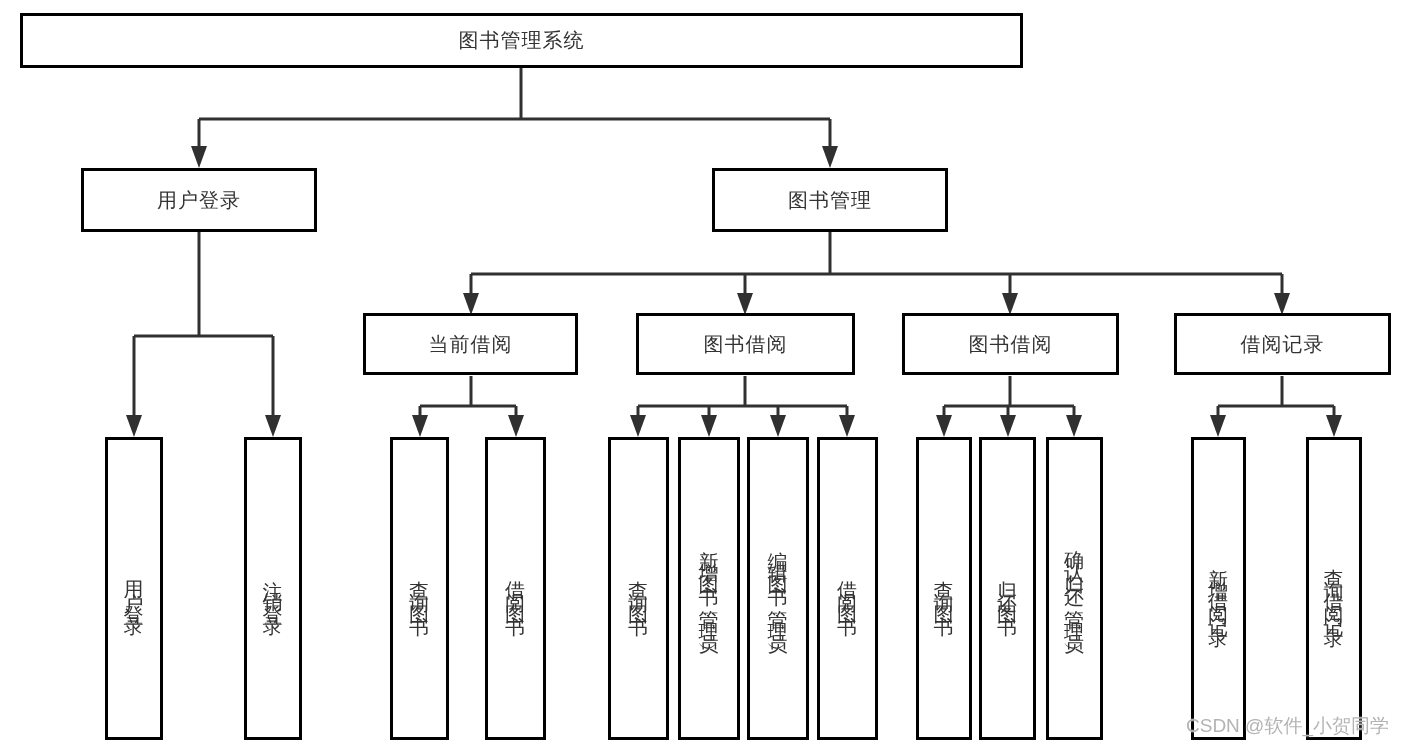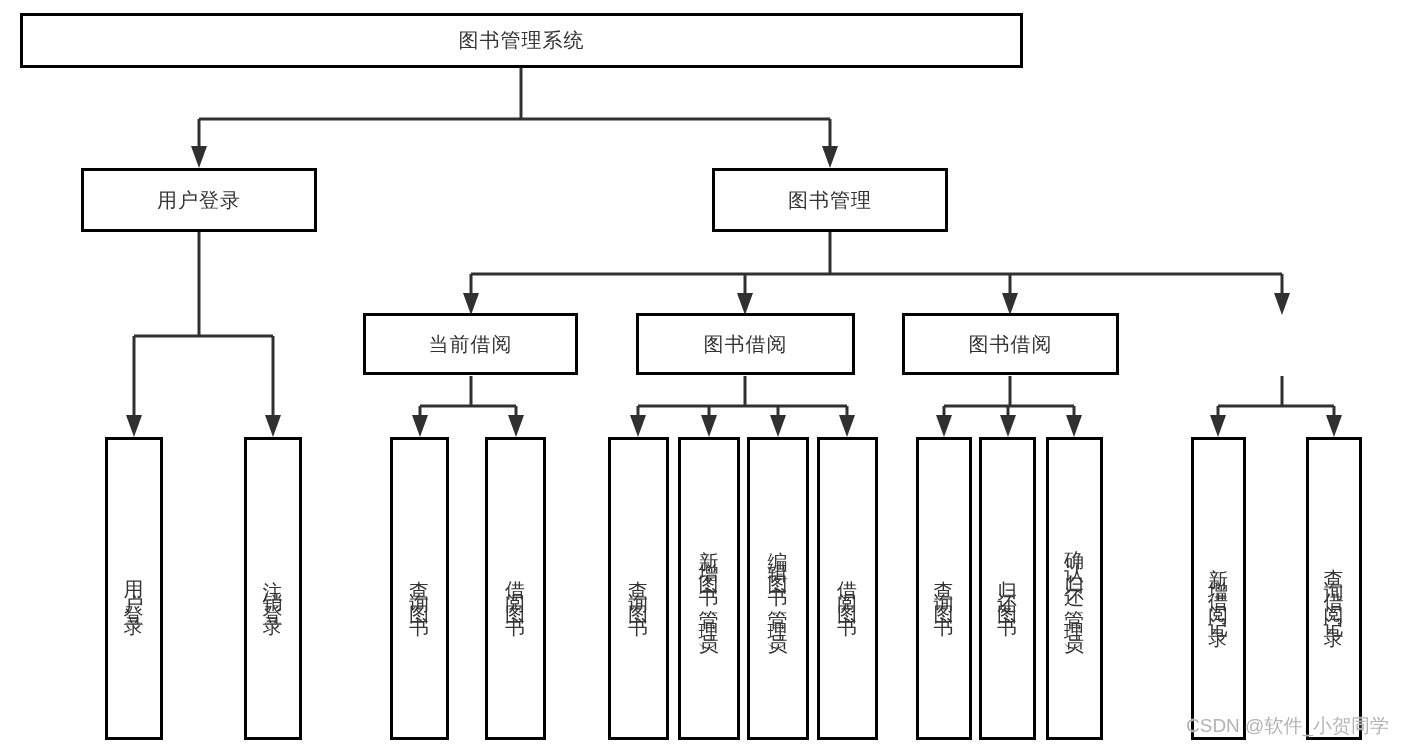--- a/index.html
+++ b/index.html
@@ -116,20 +116,21 @@
   </svg>
 
   <div class="box" style="left:20px;top:13px;width:1003px;height:55px">图书管理系统</div>
 
   <div class="box" style="left:81px;top:168px;width:236px;height:64px">用户登录</div>
   <div class="box" style="left:712px;top:168px;width:236px;height:64px">图书管理</div>
 
   <div class="box" style="left:363px;top:313px;width:215px;height:62px">当前借阅</div>
   <div class="box" style="left:636px;top:313px;width:219px;height:62px">图书借阅</div>
   <div class="box" style="left:902px;top:313px;width:217px;height:62px">图书借阅</div>
+  <div class="box" style="left:1174px;top:313px;width:217px;height:62px">借阅记录</div>
 
   <div class="box leaf" style="left:105px;top:437px;width:58px;height:303px">用户登录</div>
   <div class="box leaf" style="left:244px;top:437px;width:58px;height:303px">注销登录</div>
 
   <div class="box leaf" style="left:390px;top:437px;width:59px;height:303px">查询图书</div>
   <div class="box leaf" style="left:485px;top:437px;width:61px;height:303px">借阅图书</div>
 
   <div class="box leaf" style="left:608px;top:437px;width:61px;height:303px">查询图书</div>
   <div class="box leaf" style="left:678px;top:437px;width:62px;height:303px">新增图书（管理员）</div>
   <div class="box leaf" style="left:747px;top:437px;width:62px;height:303px">编辑图书（管理员）</div>

